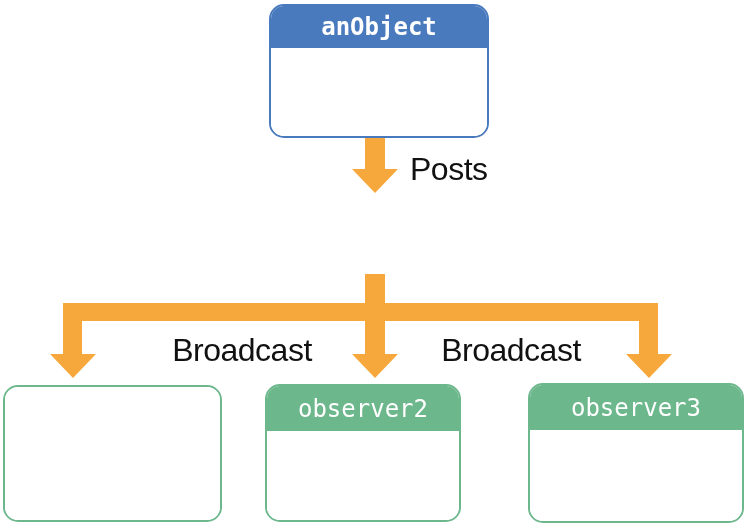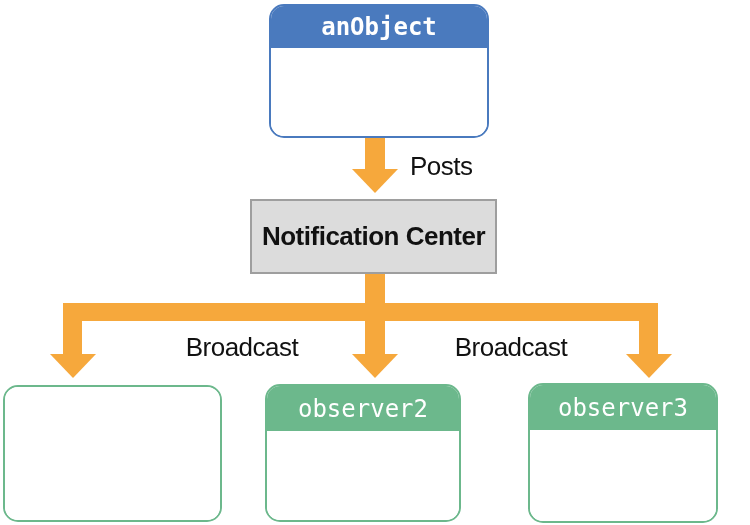--- a/index.html
+++ b/index.html
@@ -40,21 +40,21 @@
     color: #ffffff;
     font-family: "DejaVu Sans Mono", "Liberation Mono", monospace;
   }
   .classbox.blue .hdr  { background: var(--blue);  height: 42px; font-size: 24px; font-weight: bold; }
   .classbox.green .hdr { background: var(--green); height: 45px; font-size: 24px; font-weight: normal; }
   .classbox .body { flex: 1 1 auto; background: #ffffff; }
 
   #source-box   { left: 269px; top: 4px;   width: 220px; height: 134px; }
   #observer-box-1 { left: 3px;   top: 385px; width: 219px; height: 137px; }
   #observer-box-2 { left: 265px; top: 384px; width: 196px; height: 138px; }
-  #observer-box-3 { left: 528px; top: 383px; width: 190px; height: 140px; text-align: center; }
+  #observer-box-3 { left: 528px; top: 383px; width: 216px; height: 140px; text-align: center; }
 
   
   #center-box {
     position: absolute;
     left: 250px; top: 199px; width: 247px; height: 75px;
     background: var(--gray-fill);
     border: 2px solid var(--gray-border);
     display: flex;
     align-items: center;
     justify-content: center;
@@ -82,21 +82,21 @@
   #broadcast-bar { left: 63px;  top: 303px; width: 595px; height: 18px; }
   #left-shaft    { left: 63px;  top: 303px; width: 19px; height: 51px; }
   #right-shaft   { left: 639px; top: 303px; width: 19px; height: 51px; }
   #left-head     { left: 50px;  top: 354px; }
   #center-head   { left: 352px; top: 354px; }
   #right-head    { left: 626px; top: 354px; }
 
   
   .edge-label {
     position: absolute;
-    font-size: 26px;
+    font-size: 32px;
     color: var(--text);
     letter-spacing: -0.5px;
     white-space: nowrap;
   }
   #posts-label { left: 410px; top: 151px; }
   #broadcast-label-left  { left: 172px; top: 332px; width: 140px; text-align: center; }
   #broadcast-label-right { left: 441px; top: 332px; width: 140px; text-align: center; }
 </style>
 </head>
 <body>
@@ -105,23 +105,20 @@
 
   <div class="classbox blue" id="source-box">
     <div class="hdr">anObject</div>
     <div class="body"></div>
   </div>
 
   <div class="shaft" id="posts-shaft"></div>
   <div class="ahead" id="posts-head"></div>
   <div class="edge-label" id="posts-label">Posts</div>
 
-  <div id="center-box">
-    <span>Notification Center</span>
-  </div>
 
   <div class="shaft" id="center-shaft"></div>
   <div class="hbar" id="broadcast-bar"></div>
   <div class="shaft" id="left-shaft"></div>
   <div class="shaft" id="right-shaft"></div>
   <div class="ahead" id="left-head"></div>
   <div class="ahead" id="center-head"></div>
   <div class="ahead" id="right-head"></div>
 
   <div class="edge-label" id="broadcast-label-left">Broadcast</div>

